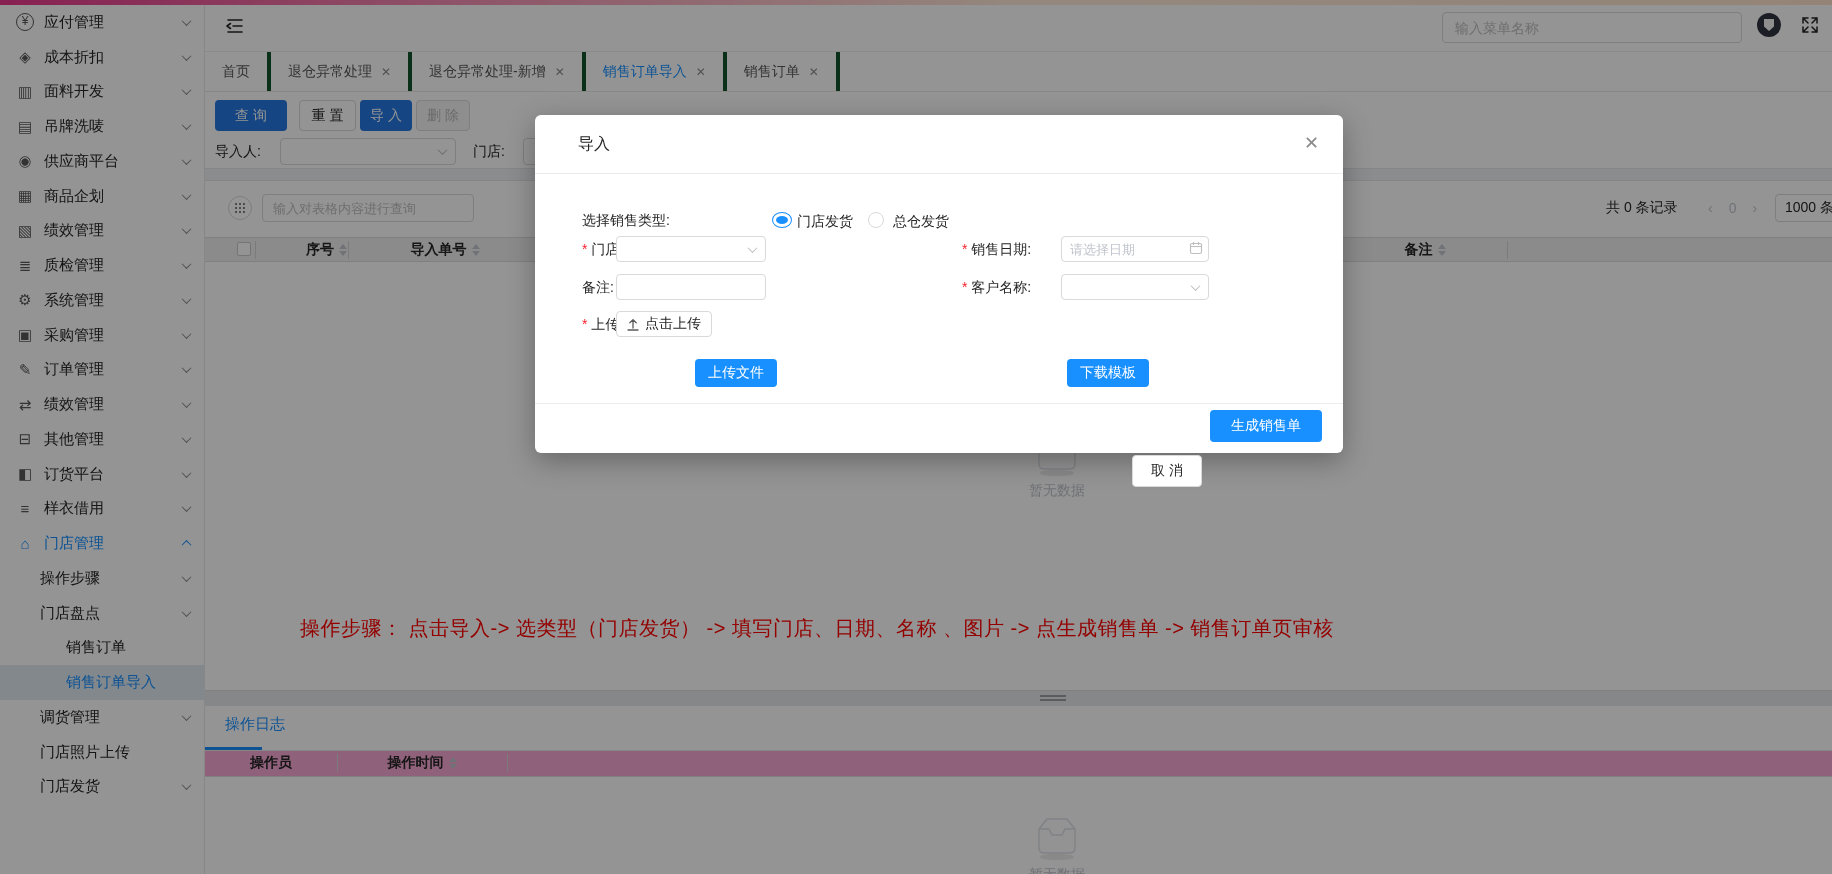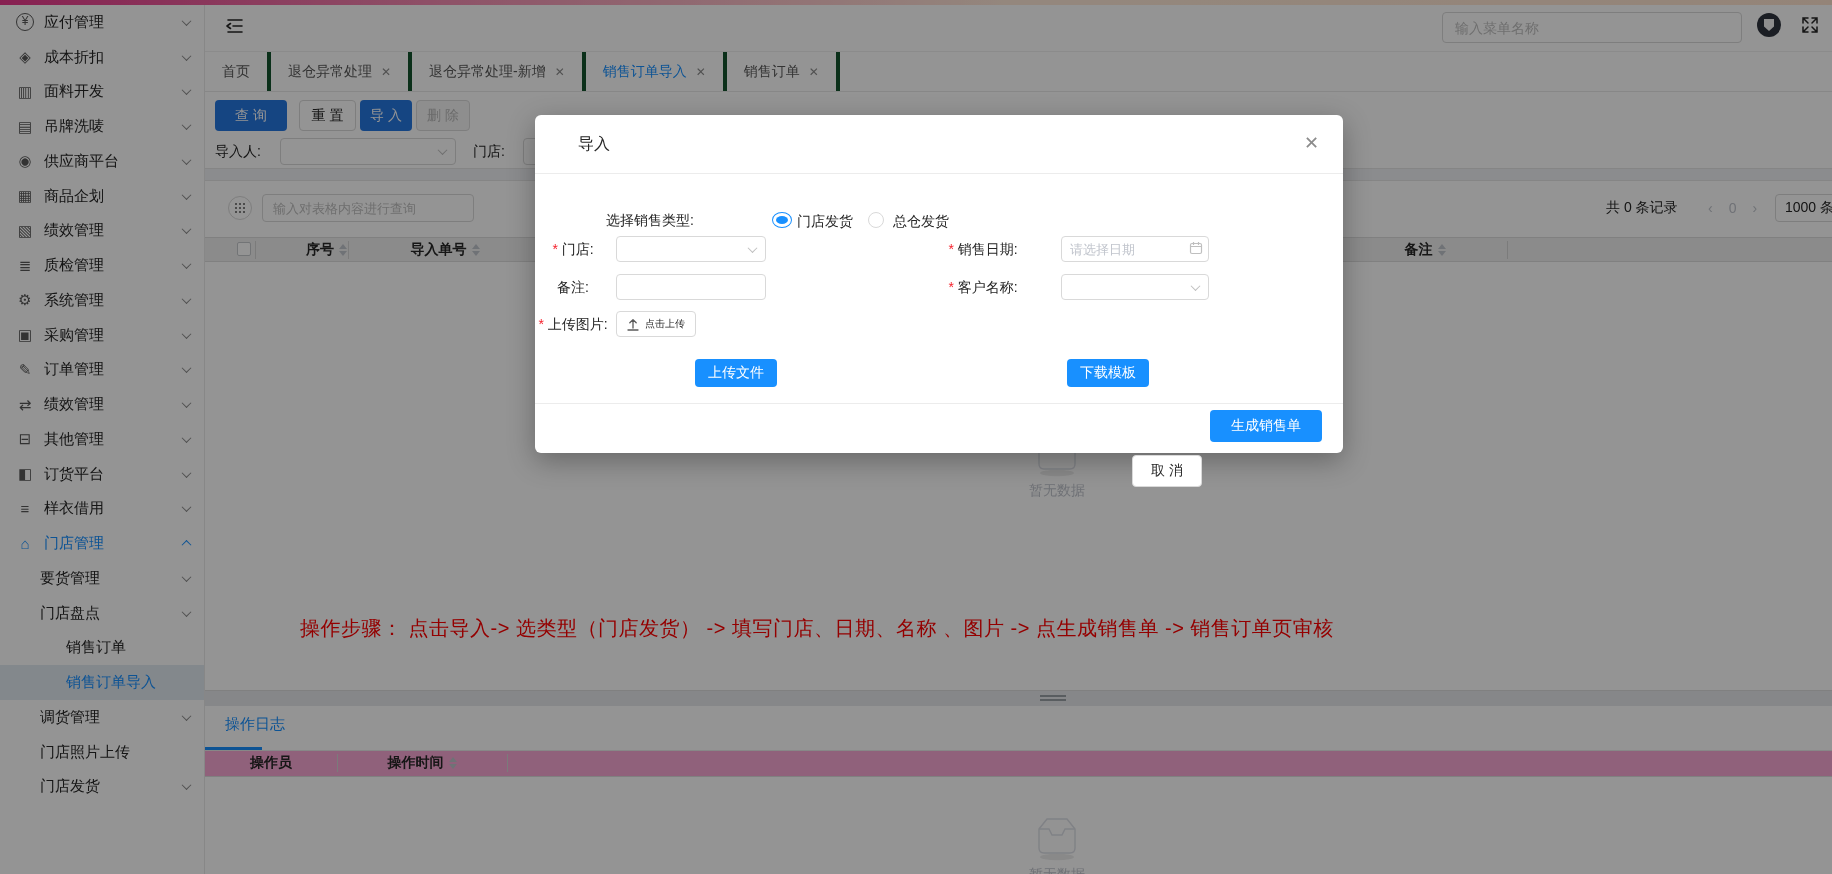--- a/index.html
+++ b/index.html
@@ -87,30 +87,30 @@
   .tabline{left:205px;top:750px;width:1627px;height:1px;background:#e8e8e8;}
   .loghead{left:205px;top:751px;width:1627px;height:26px;background:#f9a8d4;border-bottom:1px solid #dcdcdc;}
 
   
   .overlay{left:0;top:0;width:1832px;height:874px;background:rgba(0,0,0,.42);z-index:10;}
   .modal{left:535px;top:115px;width:808px;height:338px;background:#fff;border-radius:6px;box-shadow:0 8px 28px rgba(0,0,0,.3);z-index:20;}
   .m-title{left:32px;top:19px;font-size:16px;color:#262626;font-weight:500;margin-left:11px;}
   .m-close{right:24px;top:17px;font-size:18px;color:#8c8c8c;cursor:pointer;}
   .m-hline{left:0;top:58px;width:808px;height:1px;background:#ececec;}
   .m-fline{left:0;top:288px;width:808px;height:1px;background:#ececec;}
-  .m-lbl{position:absolute;font-size:14px;color:#262626;font-weight:500;text-align:center;white-space:nowrap;}
+  .m-lbl{position:absolute;font-size:14px;color:#262626;font-weight:500;text-align:left;white-space:nowrap;padding-left:47px;}
   .req::before{content:"* ";color:#f5222d;font-weight:400;}
   .radio{position:absolute;width:16px;height:16px;border-radius:50%;border:1px solid #d9d9d9;background:#fff;}
   .radio.sel{border-color:#1890ff;}
   .radio.sel::after{content:'';position:absolute;inset:3px;border-radius:50%;background:#1890ff;}
   .opt{position:absolute;font-size:14px;color:#262626;}
   .m-inp{position:absolute;height:26px;border:1px solid #d9d9d9;border-radius:4px;padding:0 8px;font-size:13px;color:#262626;outline:none;background:#fff;}
   .m-inp::placeholder{color:#c0c4cc;}
   .m-sel{height:26px;}
-  .upl{left:81px;top:196px;height:26px;padding:0 10px;display:flex;align-items:center;gap:6px;border:1px solid #d9d9d9;border-radius:4px;font-size:10px;color:#262626;cursor:pointer;background:#fff;}
+  .upl{left:81px;top:196px;height:26px;padding:0 10px;display:flex;align-items:center;gap:6px;border:1px solid #d9d9d9;border-radius:4px;font-size:14px;color:#262626;cursor:pointer;background:#fff;}
   .bluebtn{position:absolute;height:28px;background:#1890ff;color:#fff;font-size:14px;border-radius:4px;display:flex;align-items:center;justify-content:center;cursor:pointer;}
   .fbtn{position:absolute;top:295px;height:32px;border-radius:4px;font-size:14px;display:flex;align-items:center;justify-content:center;cursor:pointer;}
   .fbtn.plain{border:1px solid #d9d9d9;background:#fff;color:#262626;}
   .fbtn.primary{background:#1890ff;color:#fff;}
   .calicon,.uplicon{color:#bfbfbf;}
   svg{display:block;}
 </style>
 </head>
 <body>
 
@@ -193,21 +193,21 @@
         <span class="s-icon">≡</span>
         <span class="s-label">样衣借用</span>
         <span class="chev down"></span>
       </div>
       <div class="s-item lvl1 active">
         <span class="s-icon">⌂</span>
         <span class="s-label">门店管理</span>
         <span class="chev up"></span>
       </div>
       <div class="s-item lvl2">
-        <span class="s-label">要货管理</span>
+        <span class="s-label">操作步骤</span>
         <span class="chev down"></span>
       </div>
       <div class="s-item lvl2">
         <span class="s-label">门店盘点</span>
         <span class="chev down"></span>
       </div>
       <div class="s-item lvl3">
         <span class="s-label">销售订单</span>
       </div>
       <div class="s-item lvl3 selected">

